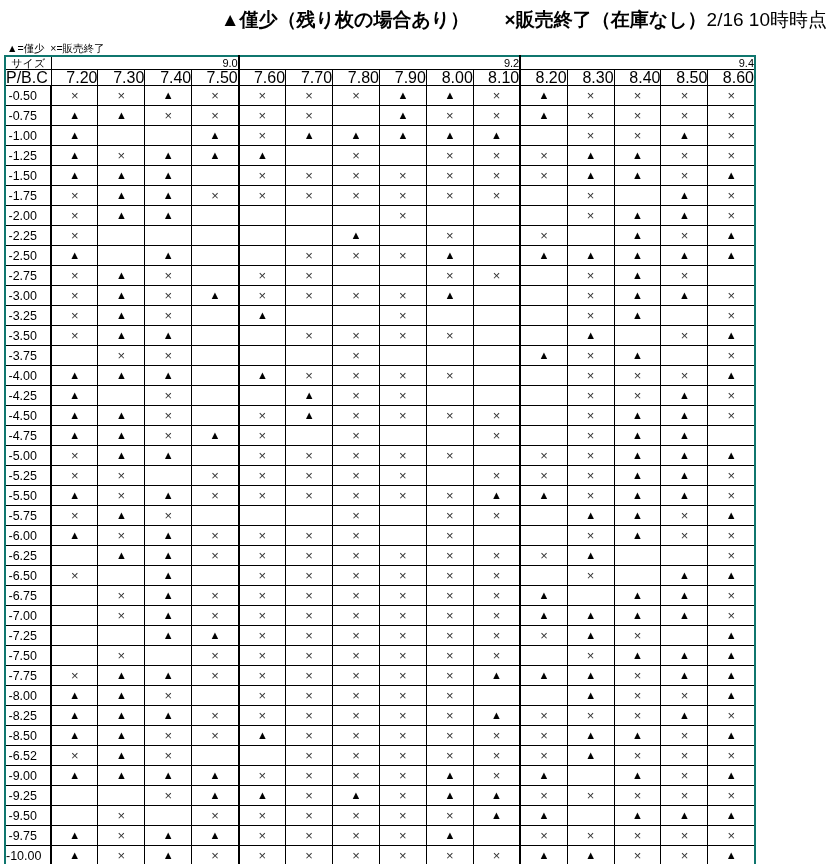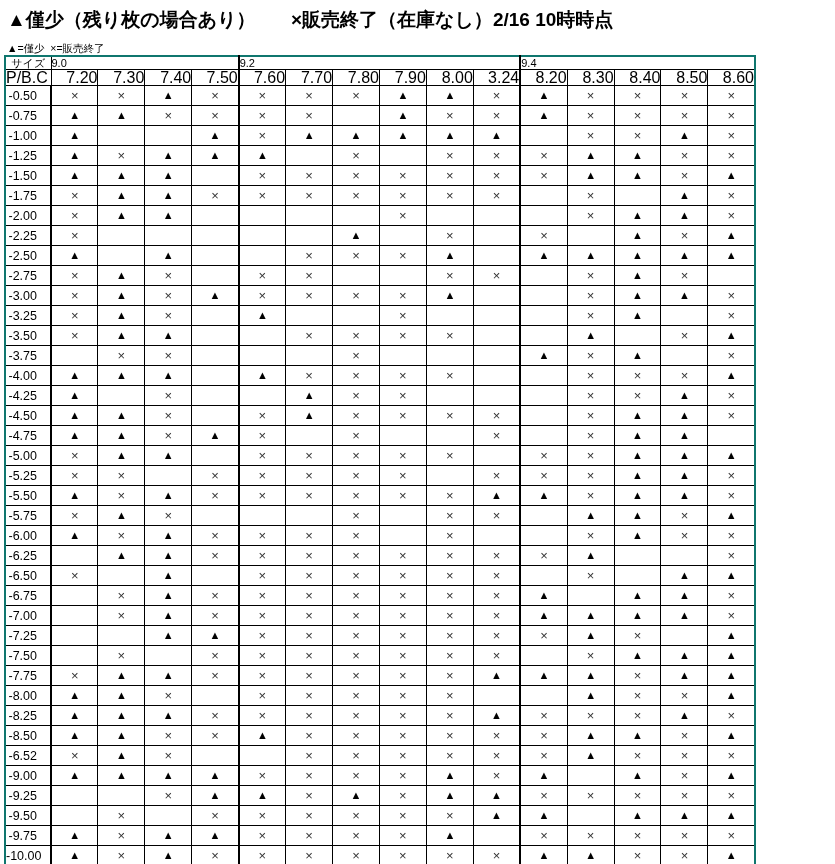--- a/index.html
+++ b/index.html
@@ -3,41 +3,41 @@
 <meta charset="utf-8">
 <style>
   html,body{margin:0;padding:0;background:#ffffff;}
   body{
     width:835px;height:864px;overflow:hidden;
     font-family:"Liberation Sans","DejaVu Sans",sans-serif;
     color:#000;
     -webkit-font-smoothing:antialiased;
   }
   .top{
-    display:flex;justify-content:flex-start;align-items:baseline;
+    display:flex;justify-content:flex-end;align-items:baseline;
     padding:7px 6px 0 7px;
   }
   .title{font-size:19px;font-weight:bold;white-space:nowrap;}
   .title .t2{margin-left:30px;}
-  .stamp{font-size:19px;font-weight:bold;white-space:nowrap;padding-right:2px;}
+  .stamp{font-size:19px;font-weight:normal;white-space:nowrap;padding-right:2px;}
   .sublegend{
     font-size:10.5px;margin:10px 0 1px 7px;white-space:pre;line-height:11px;
   }
   table.stock{
     border-collapse:collapse;table-layout:fixed;
     width:752px;margin:0 0 0 4px;
     border:2px solid #0f766e;
   }
   table.stock th, table.stock td{
     border:1px solid #000;padding:0;overflow:hidden;white-space:nowrap;
     font-weight:normal;vertical-align:middle;
   }
   tr.size-row th{height:12px;font-size:11px;line-height:12px;}
   th.size-label{text-align:center;}
-  th.group-cell{text-align:left;}
+  th.group-cell{text-align:right;}
   tr.col-row th{height:15px;font-size:16px;line-height:15px;}
   th.pbc-label{text-align:left;padding-left:3px;}
   th.col-head{text-align:right;padding-right:7px;}
   tbody th.row-head{
     height:19px;font-size:12.5px;text-align:right;padding-right:13px;
     border-right-width:2px;
   }
   th.size-label, th.pbc-label{border-right-width:2px;}
   td.cell{height:19px;text-align:center;font-size:12px;line-height:19px;}
   td.tri{color:#000;font-size:11px;}
@@ -87,21 +87,21 @@
         <th class="pbc-label">P/B.C</th>
         <th class="col-head">7.20</th>
         <th class="col-head">7.30</th>
         <th class="col-head">7.40</th>
         <th class="col-head">7.50</th>
         <th class="col-head thick">7.60</th>
         <th class="col-head">7.70</th>
         <th class="col-head">7.80</th>
         <th class="col-head">7.90</th>
         <th class="col-head">8.00</th>
-        <th class="col-head">3.24</th>
+        <th class="col-head">8.10</th>
         <th class="col-head thick">8.20</th>
         <th class="col-head">8.30</th>
         <th class="col-head">8.40</th>
         <th class="col-head">8.50</th>
         <th class="col-head">8.60</th>
       </tr>
     </thead>
   <tbody>
       <tr>
         <th class="row-head">-0.50</th>

